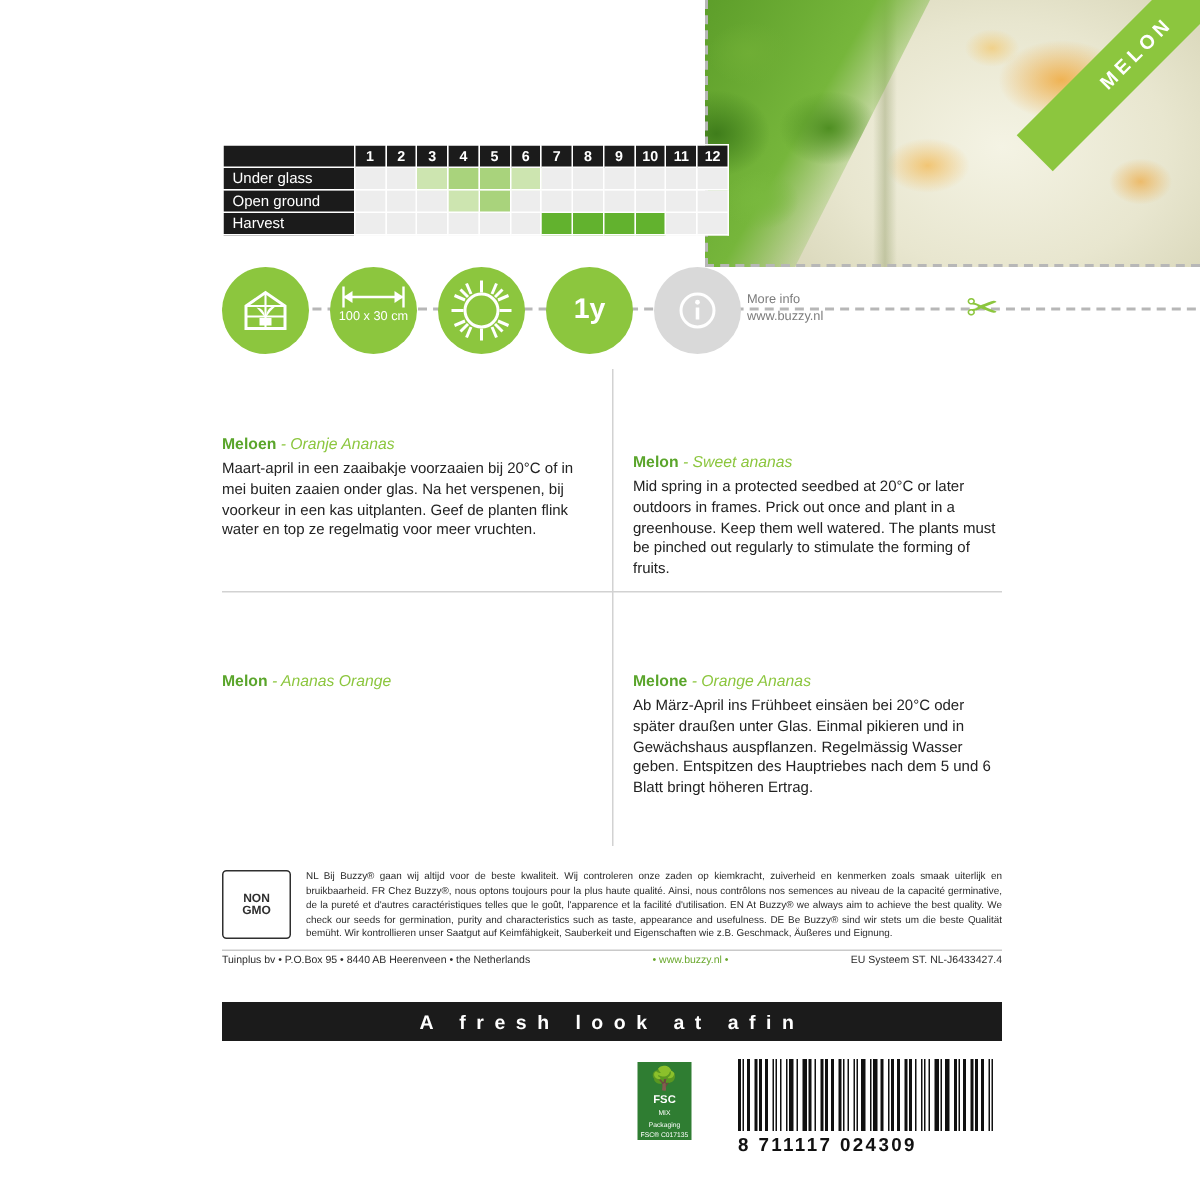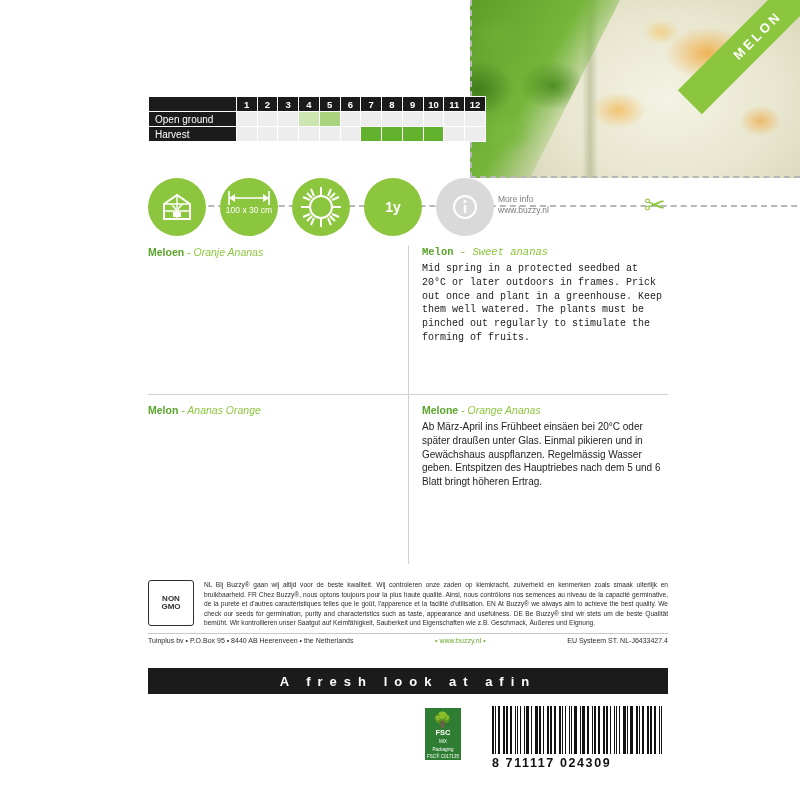--- a/index.html
+++ b/index.html
@@ -88,33 +88,33 @@
 
   
   .icons { position:absolute; left:148px; top:178px; width:520px; height:62px; }
   .icon { position:absolute; top:0; width:58px; height:58px; border-radius:50%; background:#8cc63e;
           display:flex; align-items:center; justify-content:center; color:#fff; }
   .icon.i1 { left:0; }
   .icon.i2 { left:72px; }
   .icon.i3 { left:144px; }
   .icon.i4 { left:216px; }
   .icon.more { left:288px; background:#d9d9d9; }
-  .icon .yr { font-size:14px; font-weight:bold; }
+  .icon .yr { font-size:19px; font-weight:bold; }
   .icon .dim { font-size:8.5px; line-height:1.05; text-align:left; }
   .more-txt { position:absolute; left:350px; top:16px; font-size:8.5px; color:#7b7b7b; line-height:1.25; }
   .scissors { position:absolute; left:496px; top:12px; font-size:26px; color:#8cc63e; }
   .cutline { position:absolute; left:0; top:27px; width:800px; border-top:2px dashed #b7b7b7; z-index:-1; }
 
   
   .blocks { position:absolute; left:148px; top:246px; width:520px; height:318px; }
   .vrule { position:absolute; left:260px; top:0; width:1px; height:318px; background:#d2d2d2; }
   .hrule { position:absolute; left:0; top:148px; width:520px; height:1px; background:#d2d2d2; }
-  .blk { position:absolute; width:246px; }
+  .blk { position:absolute; width:246px;margin-top:44px; }
   .blk.b1 { left:0; top:0; }
-  .blk.b2 { left:274px; top:0;font-family:Liberation Mono, monospace; }
+  .blk.b2 { left:274px; top:12px; }
   .blk.b3 { left:0; top:158px; }
   .blk.b4 { left:274px; top:158px; }
   .blk .title { font-size:10.5px; font-weight:bold; color:#5aa52b; margin-bottom:4px; }
   .blk .title .var { font-weight:normal; font-style:italic; color:#8cc63e; }
   .blk .body { font-size:10px; line-height:1.38; color:#222; text-align:left; }
 
   
   .legal { position:absolute; left:148px; top:580px; width:520px; }
   .legal .row { display:flex; align-items:flex-start; gap:10px; }
   .nongmo { width:46px; height:46px; border:1.5px solid #2f2f2f; border-radius:3px;
@@ -173,20 +173,35 @@
           <th class="hdr">6</th>
           <th class="hdr">7</th>
           <th class="hdr">8</th>
           <th class="hdr">9</th>
           <th class="hdr">10</th>
           <th class="hdr">11</th>
           <th class="hdr">12</th>
         </tr>
       </thead>
       <tbody>
+        <tr>
+          <td class="rowlabel">Under glass</td>
+          <td class="cell"></td>
+          <td class="cell"></td>
+          <td class="cell light"></td>
+          <td class="cell mid"></td>
+          <td class="cell mid"></td>
+          <td class="cell light"></td>
+          <td class="cell"></td>
+          <td class="cell"></td>
+          <td class="cell"></td>
+          <td class="cell"></td>
+          <td class="cell"></td>
+          <td class="cell"></td>
+        </tr>
         <tr>
           <td class="rowlabel">Open ground</td>
           <td class="cell"></td>
           <td class="cell"></td>
           <td class="cell"></td>
           <td class="cell light"></td>
           <td class="cell mid"></td>
           <td class="cell"></td>
           <td class="cell"></td>
           <td class="cell"></td>
@@ -285,20 +300,21 @@
 
   <div class="blocks">
     <div class="vrule"></div>
     <div class="hrule"></div>
 
     <div class="blk b1">
       <div class="title">
         <span>Meloen</span>
         <span class="var">- Oranje Ananas</span>
       </div>
+      <div class="body">Maart-april in een zaaibakje voorzaaien bij 20°C of in mei buiten zaaien onder glas. Na het verspenen, bij voorkeur in een kas uitplanten. Geef de planten flink water en top ze regelmatig voor meer vruchten.</div>
     </div>
 
     <div class="blk b2">
       <div class="title">
         <span>Melon</span>
         <span class="var">- Sweet ananas</span>
       </div>
       <div class="body">Mid spring in a protected seedbed at 20°C or later outdoors in frames. Prick out once and plant in a greenhouse. Keep them well watered. The plants must be pinched out regularly to stimulate the forming of fruits.</div>
     </div>
 

